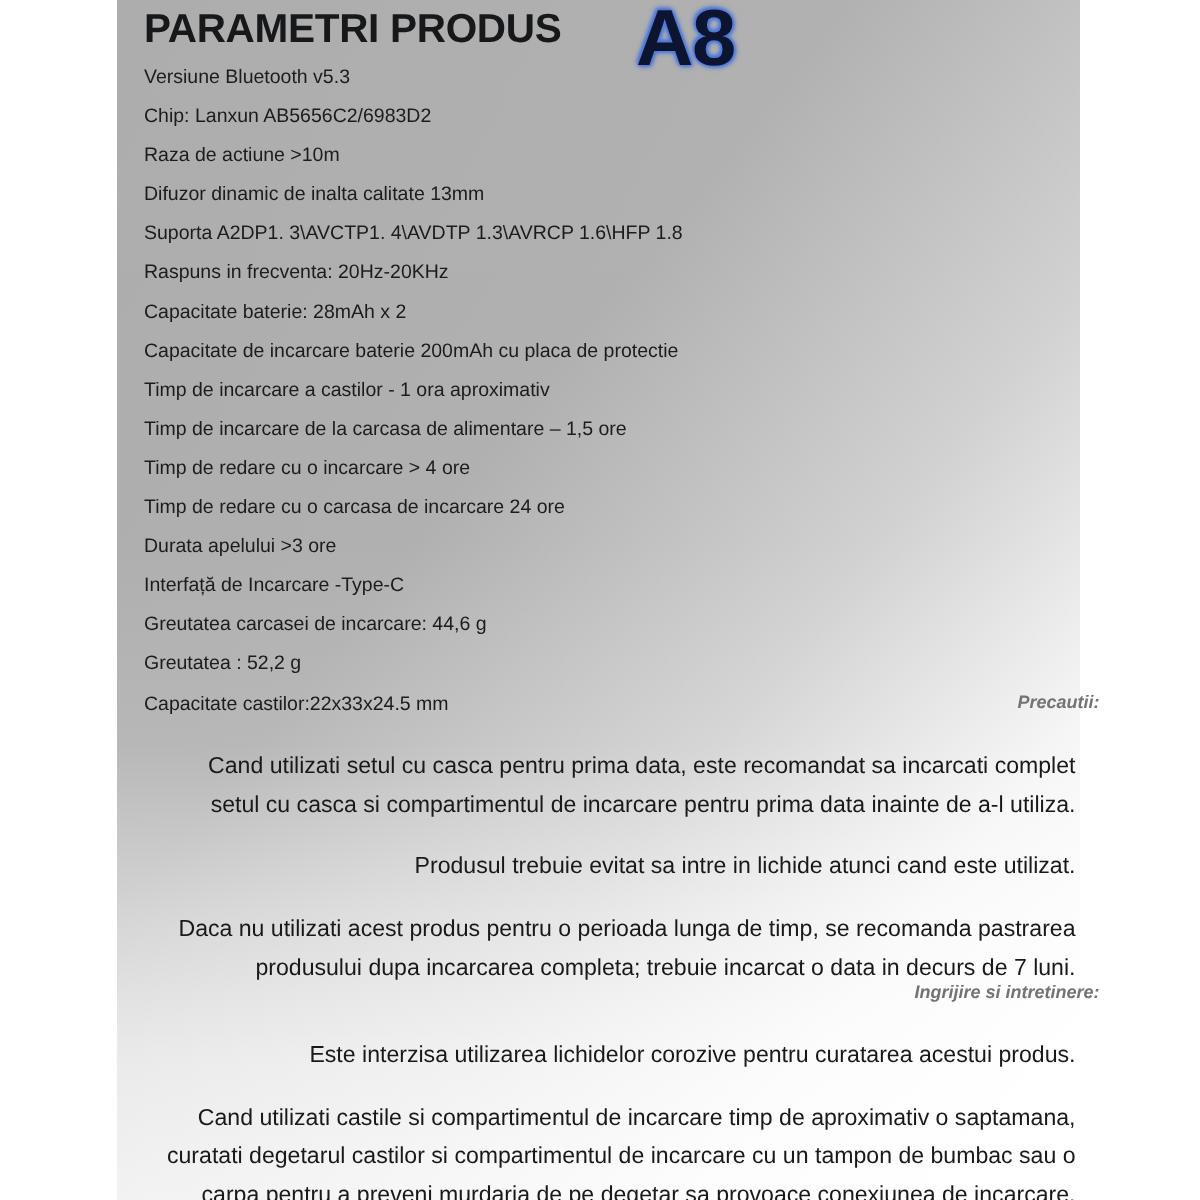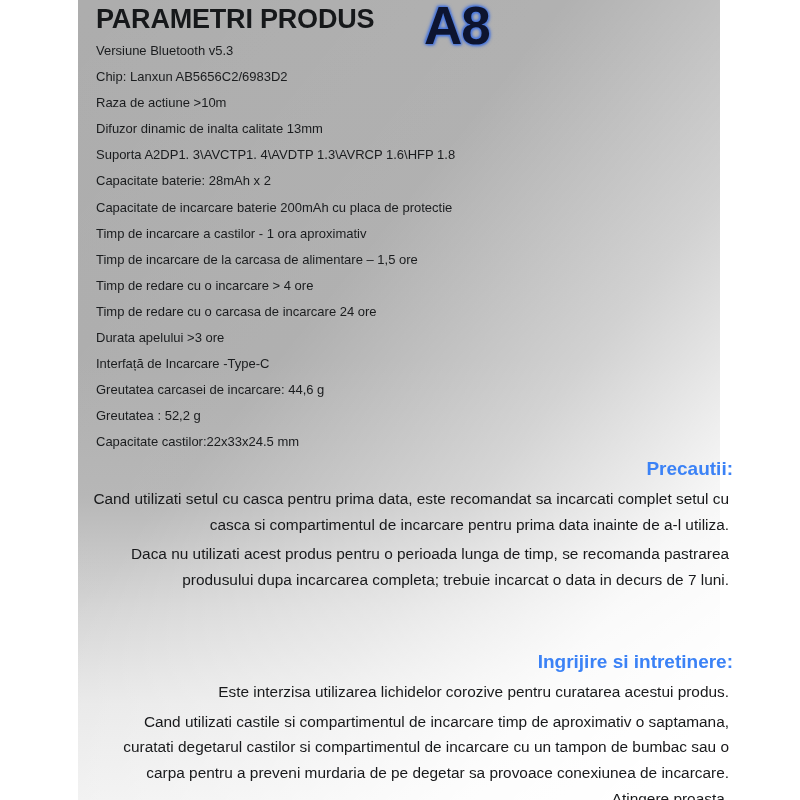--- a/index.html
+++ b/index.html
@@ -100,66 +100,69 @@
     width: 645px;
     left: 88px;
     text-align: right;
     color: #18191b;
     font-size: 15.4px;
     line-height: 25.8px;
     font-stretch: semi-condensed;
   }
   .notice-heading {
     font-weight: bold;
-    font-size: 19px;
+    font-size: 12px;
     line-height: 25.8px;
     text-align: right;
-    color: #3b82f6;
+    color: #737373;
     font-stretch: semi-condensed;
+    font-style: italic;
   }
   #notice-precautions { top: 456px; }
   #notice-care        { top: 649px; }
 
-  .notice-para { margin: 4px; }
+  .notice-para { margin: 16px; }
 </style>
 </head>
 <body>
 
 <div id="page">
 
   <div id="panel"></div>
 
   <div id="content">
 
     <div class="title">PARAMETRI PRODUS</div>
 
     <div class="model-badge">A8</div>
 
     <div class="spec-list">
       <div class="spec-line">Versiune Bluetooth v5.3</div>
       <div class="spec-line">Chip: Lanxun AB5656C2/6983D2</div>
       <div class="spec-line">Raza de actiune &gt;10m</div>
       <div class="spec-line">Difuzor dinamic de inalta calitate 13mm</div>
       <div class="spec-line">Suporta A2DP1. 3\AVCTP1. 4\AVDTP 1.3\AVRCP 1.6\HFP 1.8</div>
+      <div class="spec-line">Raspuns in frecventa: 20Hz-20KHz</div>
       <div class="spec-line">Capacitate baterie: 28mAh x 2</div>
       <div class="spec-line">Capacitate de incarcare baterie 200mAh cu placa de protectie</div>
       <div class="spec-line">Timp de incarcare a castilor - 1 ora aproximativ</div>
       <div class="spec-line">Timp de incarcare de la carcasa de alimentare – 1,5 ore</div>
       <div class="spec-line">Timp de redare cu o incarcare &gt; 4 ore</div>
       <div class="spec-line">Timp de redare cu o carcasa de incarcare 24 ore</div>
       <div class="spec-line">Durata apelului &gt;3 ore</div>
       <div class="spec-line">Interfață de Incarcare -Type-C</div>
       <div class="spec-line">Greutatea carcasei de incarcare: 44,6 g</div>
       <div class="spec-line">Greutatea : 52,2 g</div>
       <div class="spec-line">Capacitate castilor:22x33x24.5 mm</div>
     </div>
 
     <div class="notice-block" id="notice-precautions">
       <div class="notice-heading">Precautii:</div>
       <p class="notice-para">Cand utilizati setul cu casca pentru prima data, este recomandat sa incarcati complet setul cu casca si compartimentul de incarcare pentru prima data inainte de a-l utiliza.</p>
+      <p class="notice-para">Produsul trebuie evitat sa intre in lichide atunci cand este utilizat.</p>
       <p class="notice-para">Daca nu utilizati acest produs pentru o perioada lunga de timp, se recomanda pastrarea produsului dupa incarcarea completa; trebuie incarcat o data in decurs de 7 luni.</p>
     </div>
 
     <div class="notice-block" id="notice-care">
       <div class="notice-heading">Ingrijire si intretinere:</div>
       <p class="notice-para">Este interzisa utilizarea lichidelor corozive pentru curatarea acestui produs.</p>
       <p class="notice-para">Cand utilizati castile si compartimentul de incarcare timp de aproximativ o saptamana, curatati degetarul castilor si compartimentul de incarcare cu un tampon de bumbac sau o carpa pentru a preveni murdaria de pe degetar sa provoace conexiunea de incarcare. Atingere proasta.</p>
     </div>
 
   </div>

